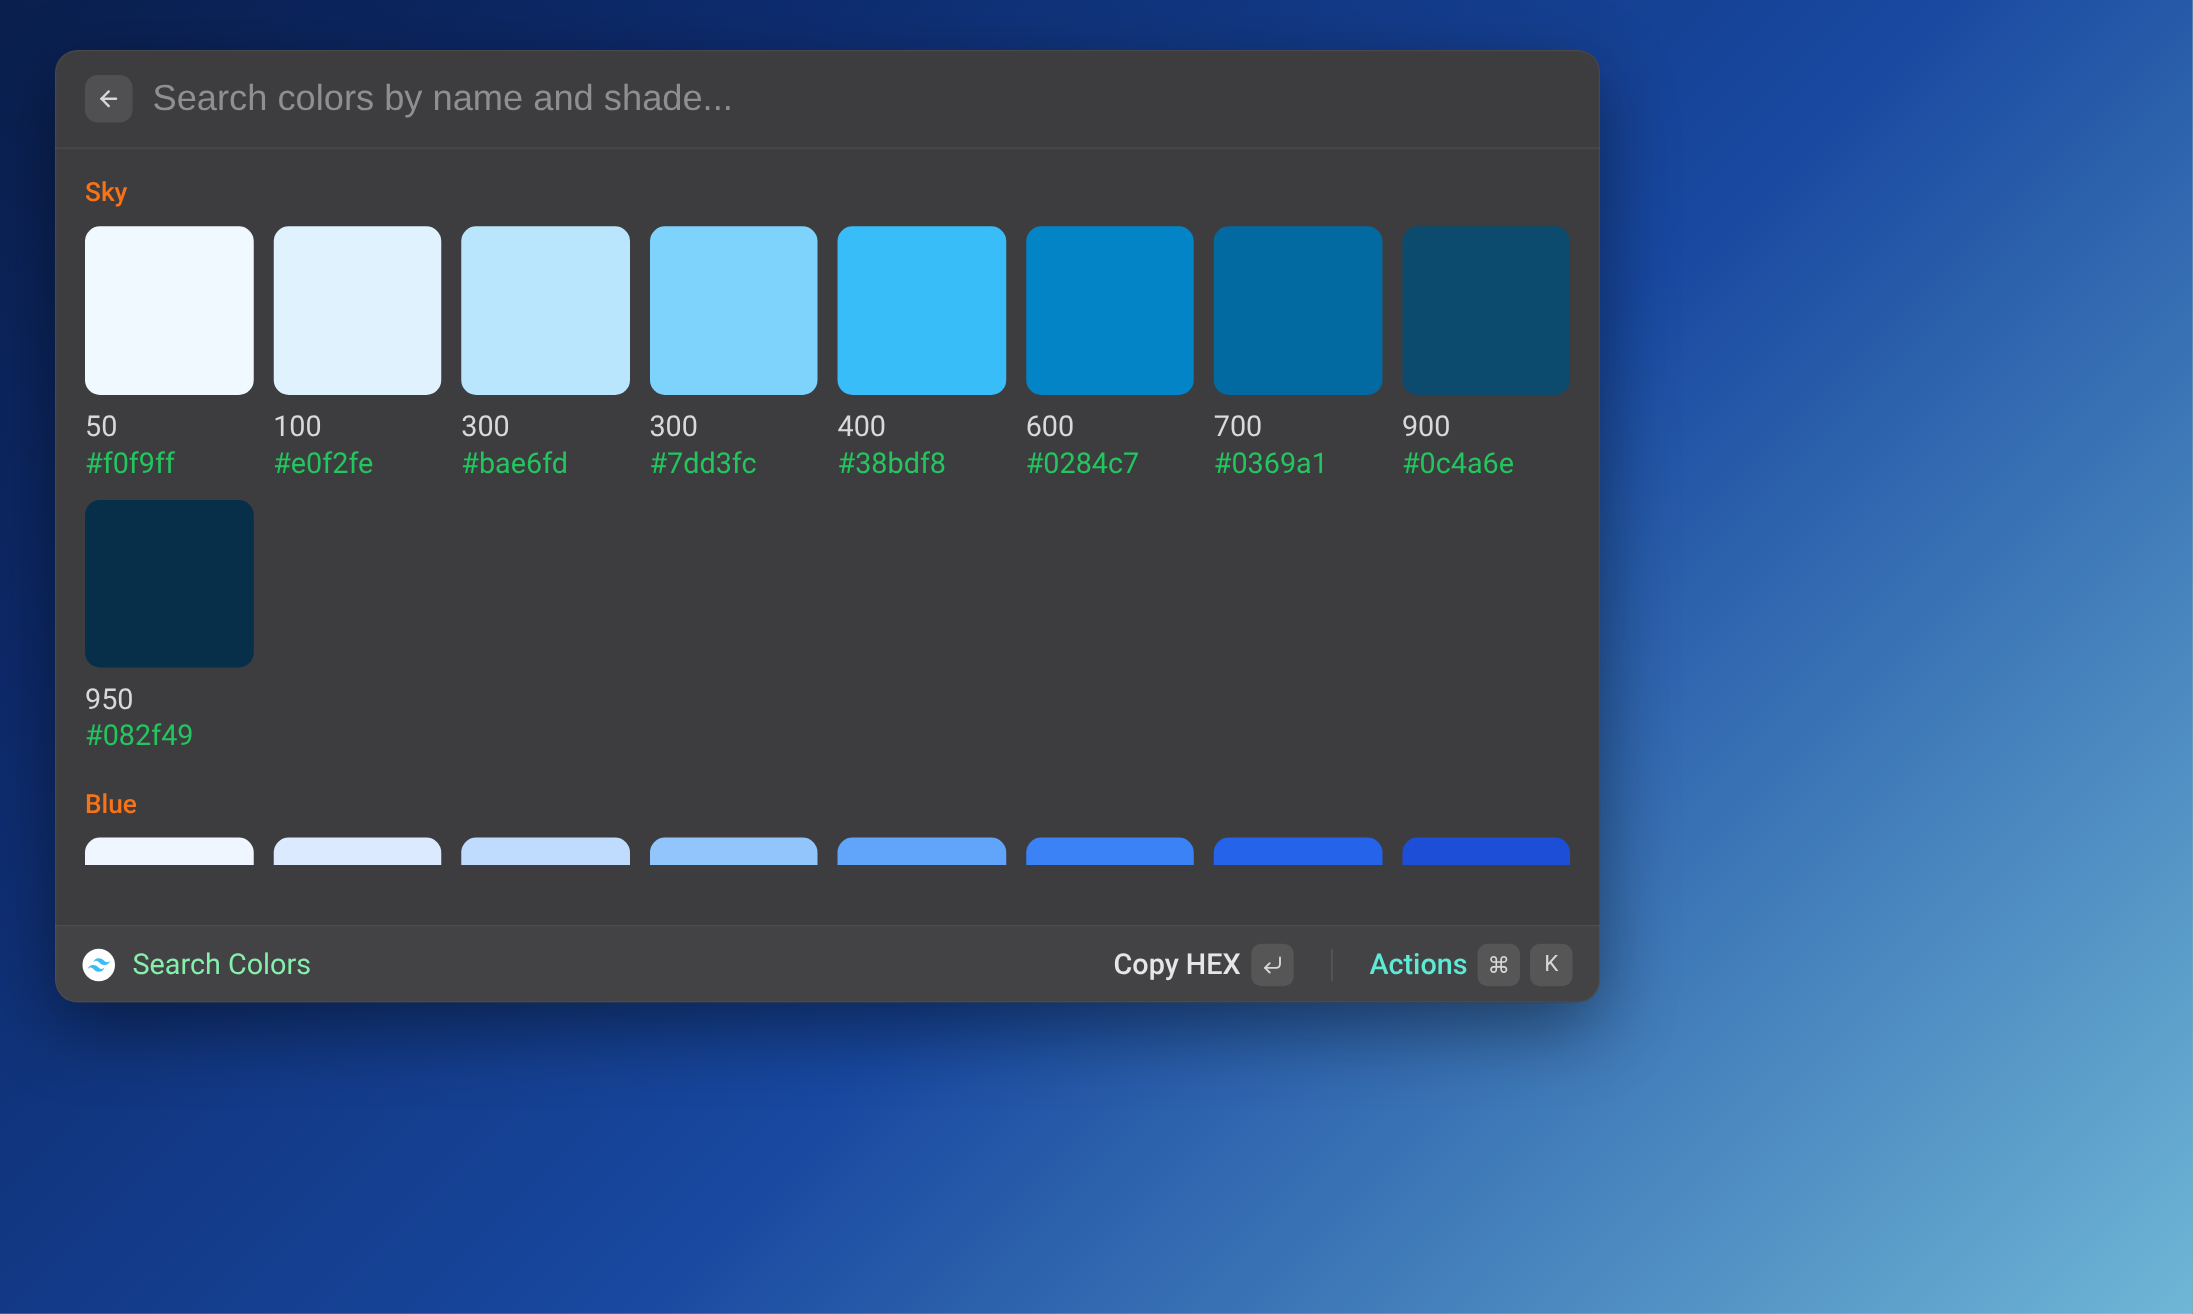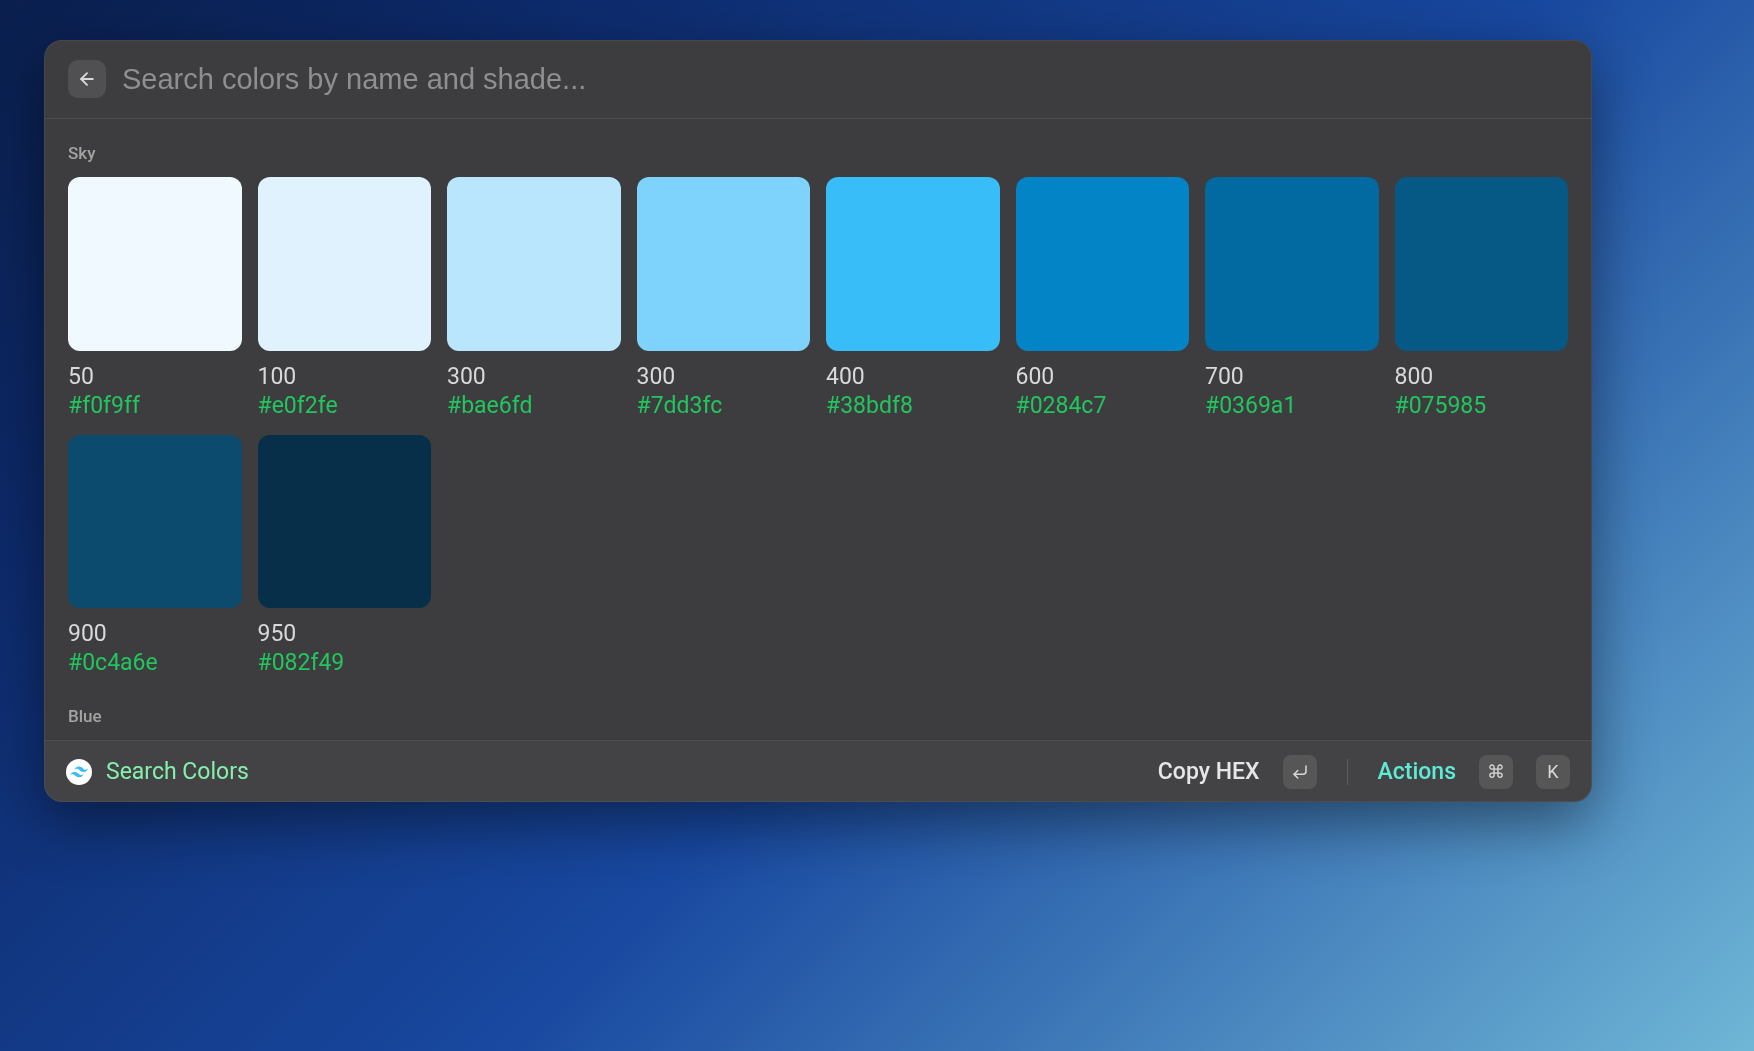--- a/index.html
+++ b/index.html
@@ -9,21 +9,21 @@
     background: linear-gradient(135deg, #0a1f4d 0%, #0d2a6b 20%, #1848a0 55%, #6fb6d6 100%);
     width: 1754px;
     height: 1051px;
     overflow: hidden;
     position: relative;
   }
   .panel {
     position: absolute;
     left: 44px;
     top: 40px;
-    width: 1548px;
+    width: 1236px;
     height: 762px;
     background: #3d3d3f;
     border-radius: 18px;
     box-shadow: 0 20px 60px rgba(0,0,0,0.45), inset 0 0 0 1px rgba(255,255,255,0.06);
     display: flex;
     flex-direction: column;
     overflow: hidden;
   }
   .search-row {
     display: flex;
@@ -52,22 +52,22 @@
     font-size: 29px;
     font-weight: 400;
   }
   .search-input::placeholder { color: #8f8f92; }
   .content {
     flex: 1;
     overflow: hidden;
     padding: 18px 24px 0 24px;
   }
   .group-label {
-    color: #a3a3a3;
-    font-size: 17px;
+    color: #f97316;
+    font-size: 21px;
     font-weight: 500;
     margin-bottom: 14px;
     margin-top: 6px;
   }
   .swatch-grid {
     display: grid;
     grid-template-columns: repeat(8, 1fr);
     gap: 16px 16px;
     margin-bottom: 30px;
   }
@@ -122,21 +122,21 @@
   }
   .footer-title {
     color: #86efac;
     font-size: 23px;
     font-weight: 400;
   }
   .footer-spacer { flex: 1; }
   .footer-action {
     display: flex;
     align-items: center;
-    gap: 23px;
+    gap: 8px;
     cursor: pointer;
   }
   .footer-action-label {
     color: #e6e6e8;
     font-size: 23px;
     font-weight: 500;
   }
   .footer-action-label.dim { color: #5eead4; }
   .kbd {
     background: rgba(255,255,255,0.10);
@@ -205,25 +205,20 @@
         </div>
         <div class="swatch">
           <div class="chip" style="background: rgb(2, 132, 199);"></div>
           <div class="shade">600</div>
           <div class="hex">#0284c7</div>
         </div>
         <div class="swatch">
           <div class="chip" style="background: rgb(3, 105, 161);"></div>
           <div class="shade">700</div>
           <div class="hex">#0369a1</div>
-        </div>
-        <div class="swatch">
-          <div class="chip" style="background: rgb(7, 89, 133);"></div>
-          <div class="shade">800</div>
-          <div class="hex">#075985</div>
         </div>
         <div class="swatch">
           <div class="chip" style="background: rgb(12, 74, 110);"></div>
           <div class="shade">900</div>
           <div class="hex">#0c4a6e</div>
         </div>
         <div class="swatch">
           <div class="chip" style="background: rgb(8, 47, 73);"></div>
           <div class="shade">950</div>
           <div class="hex">#082f49</div>

